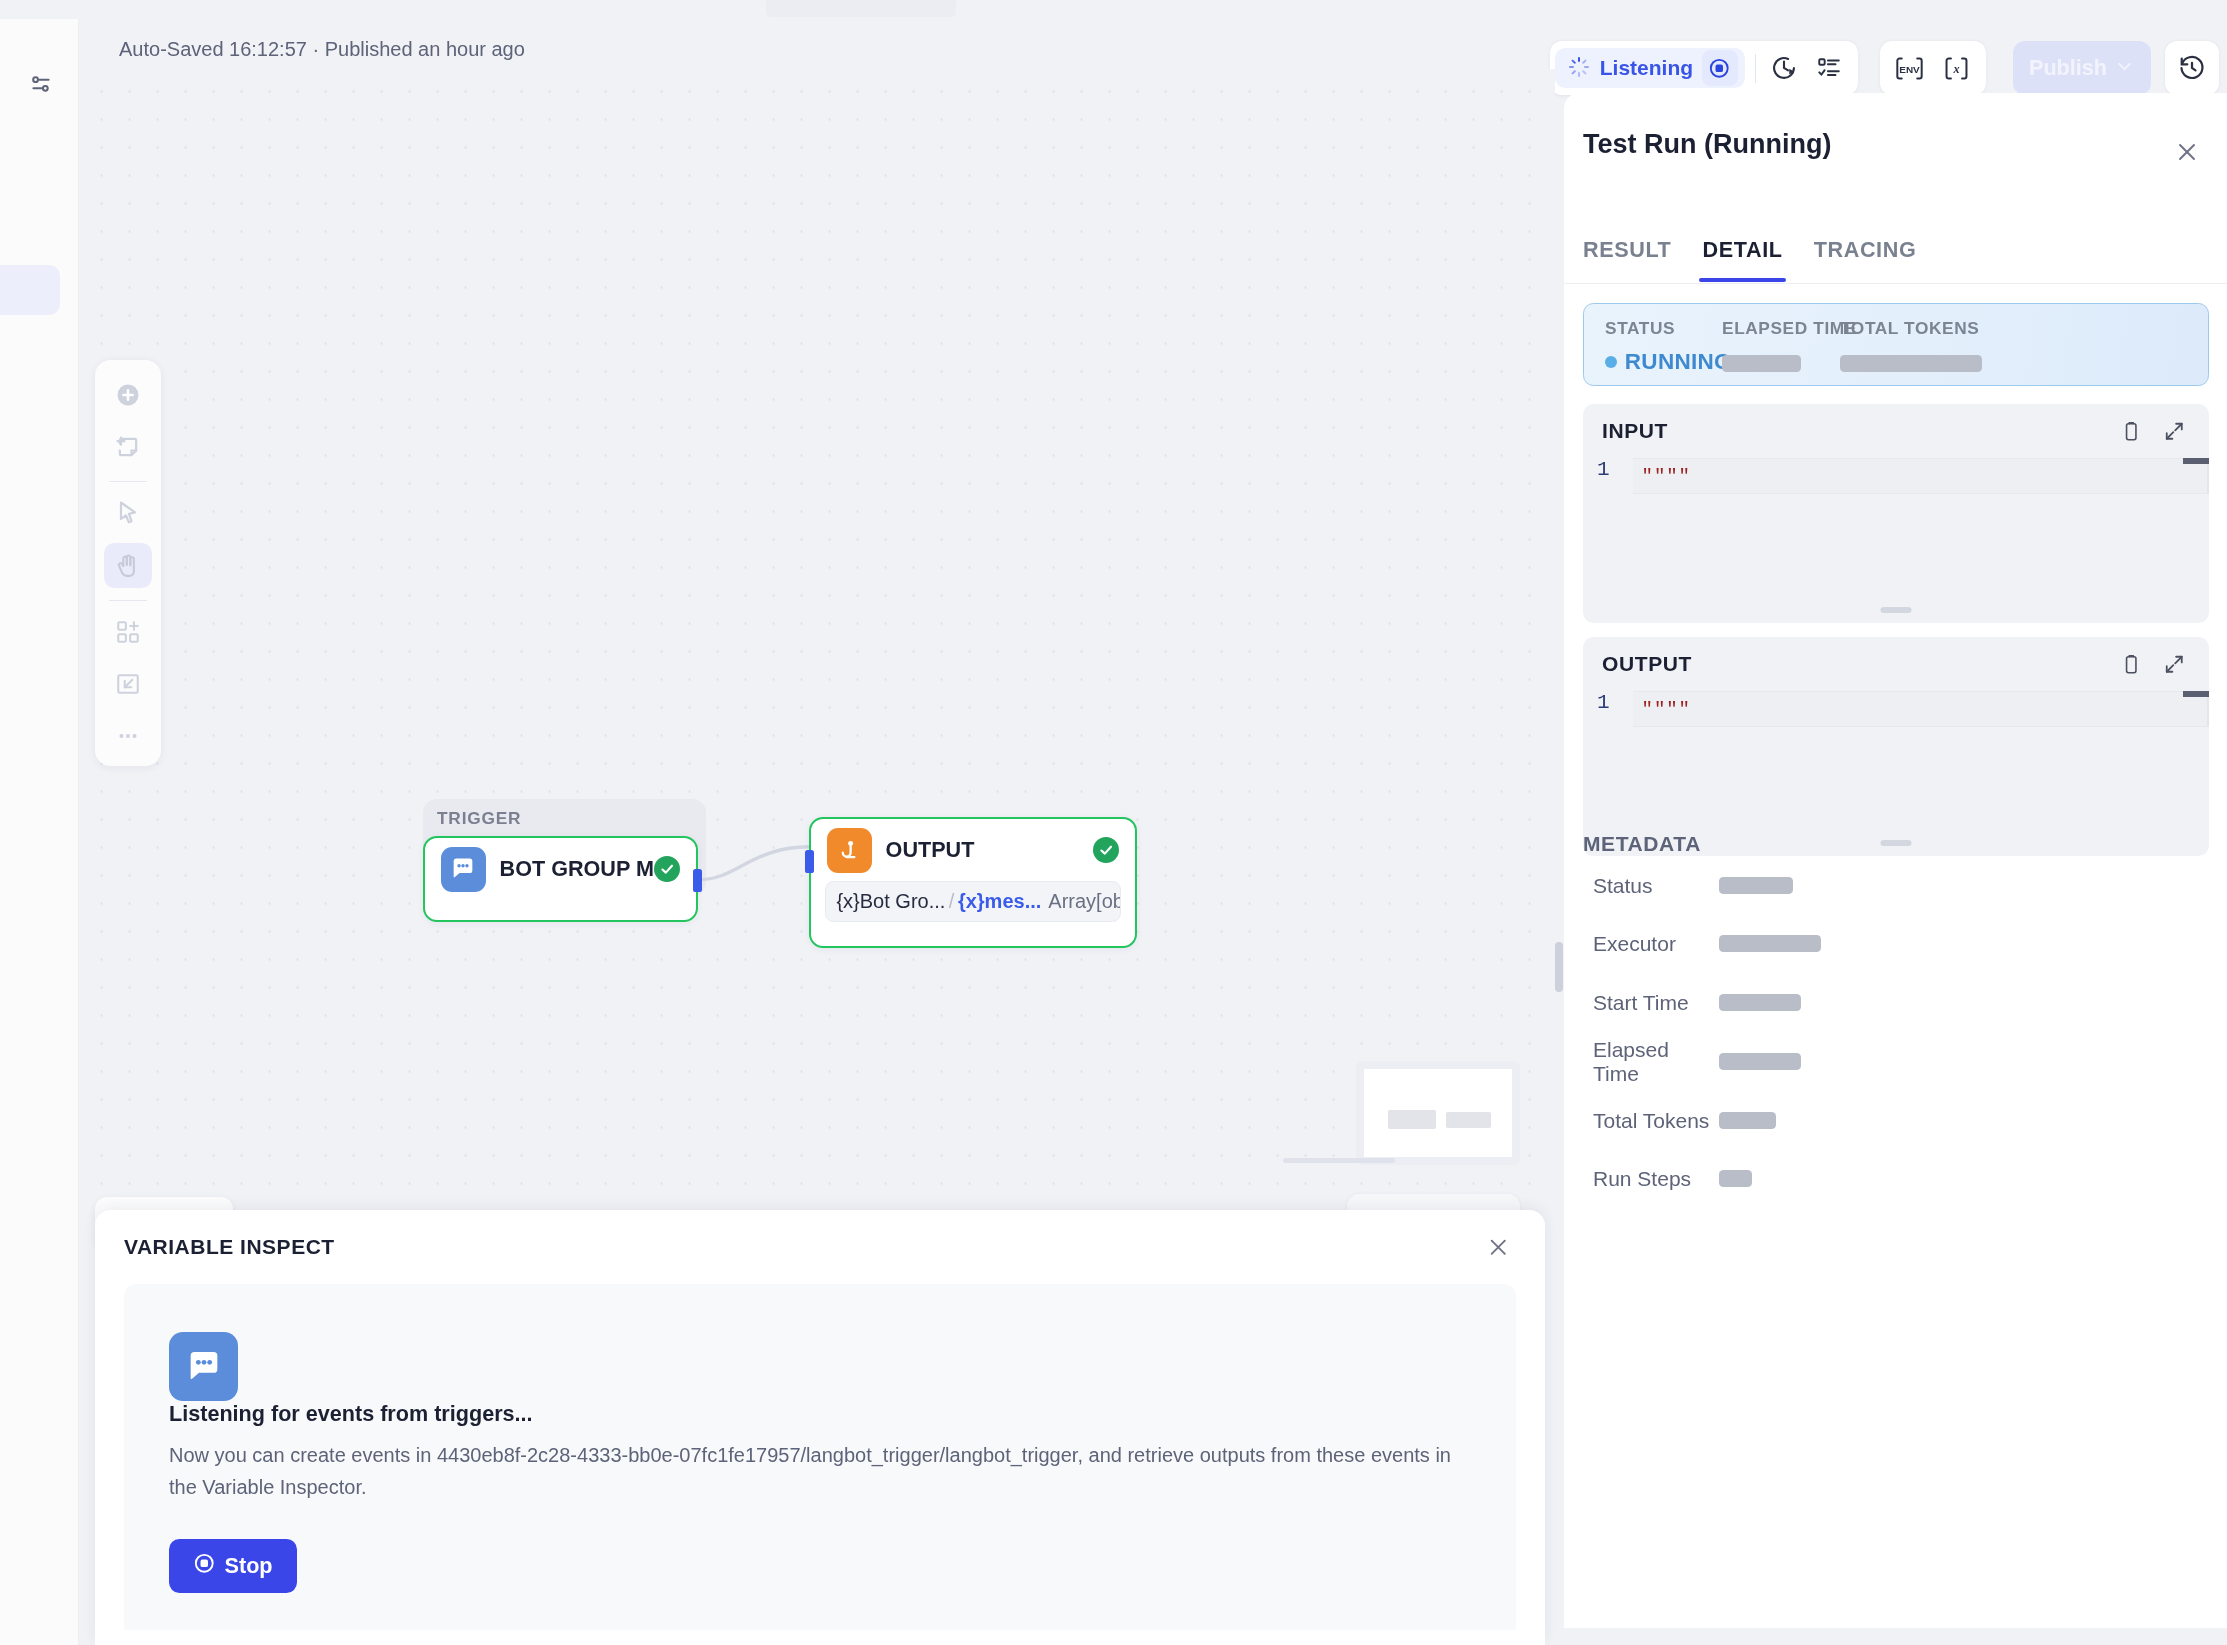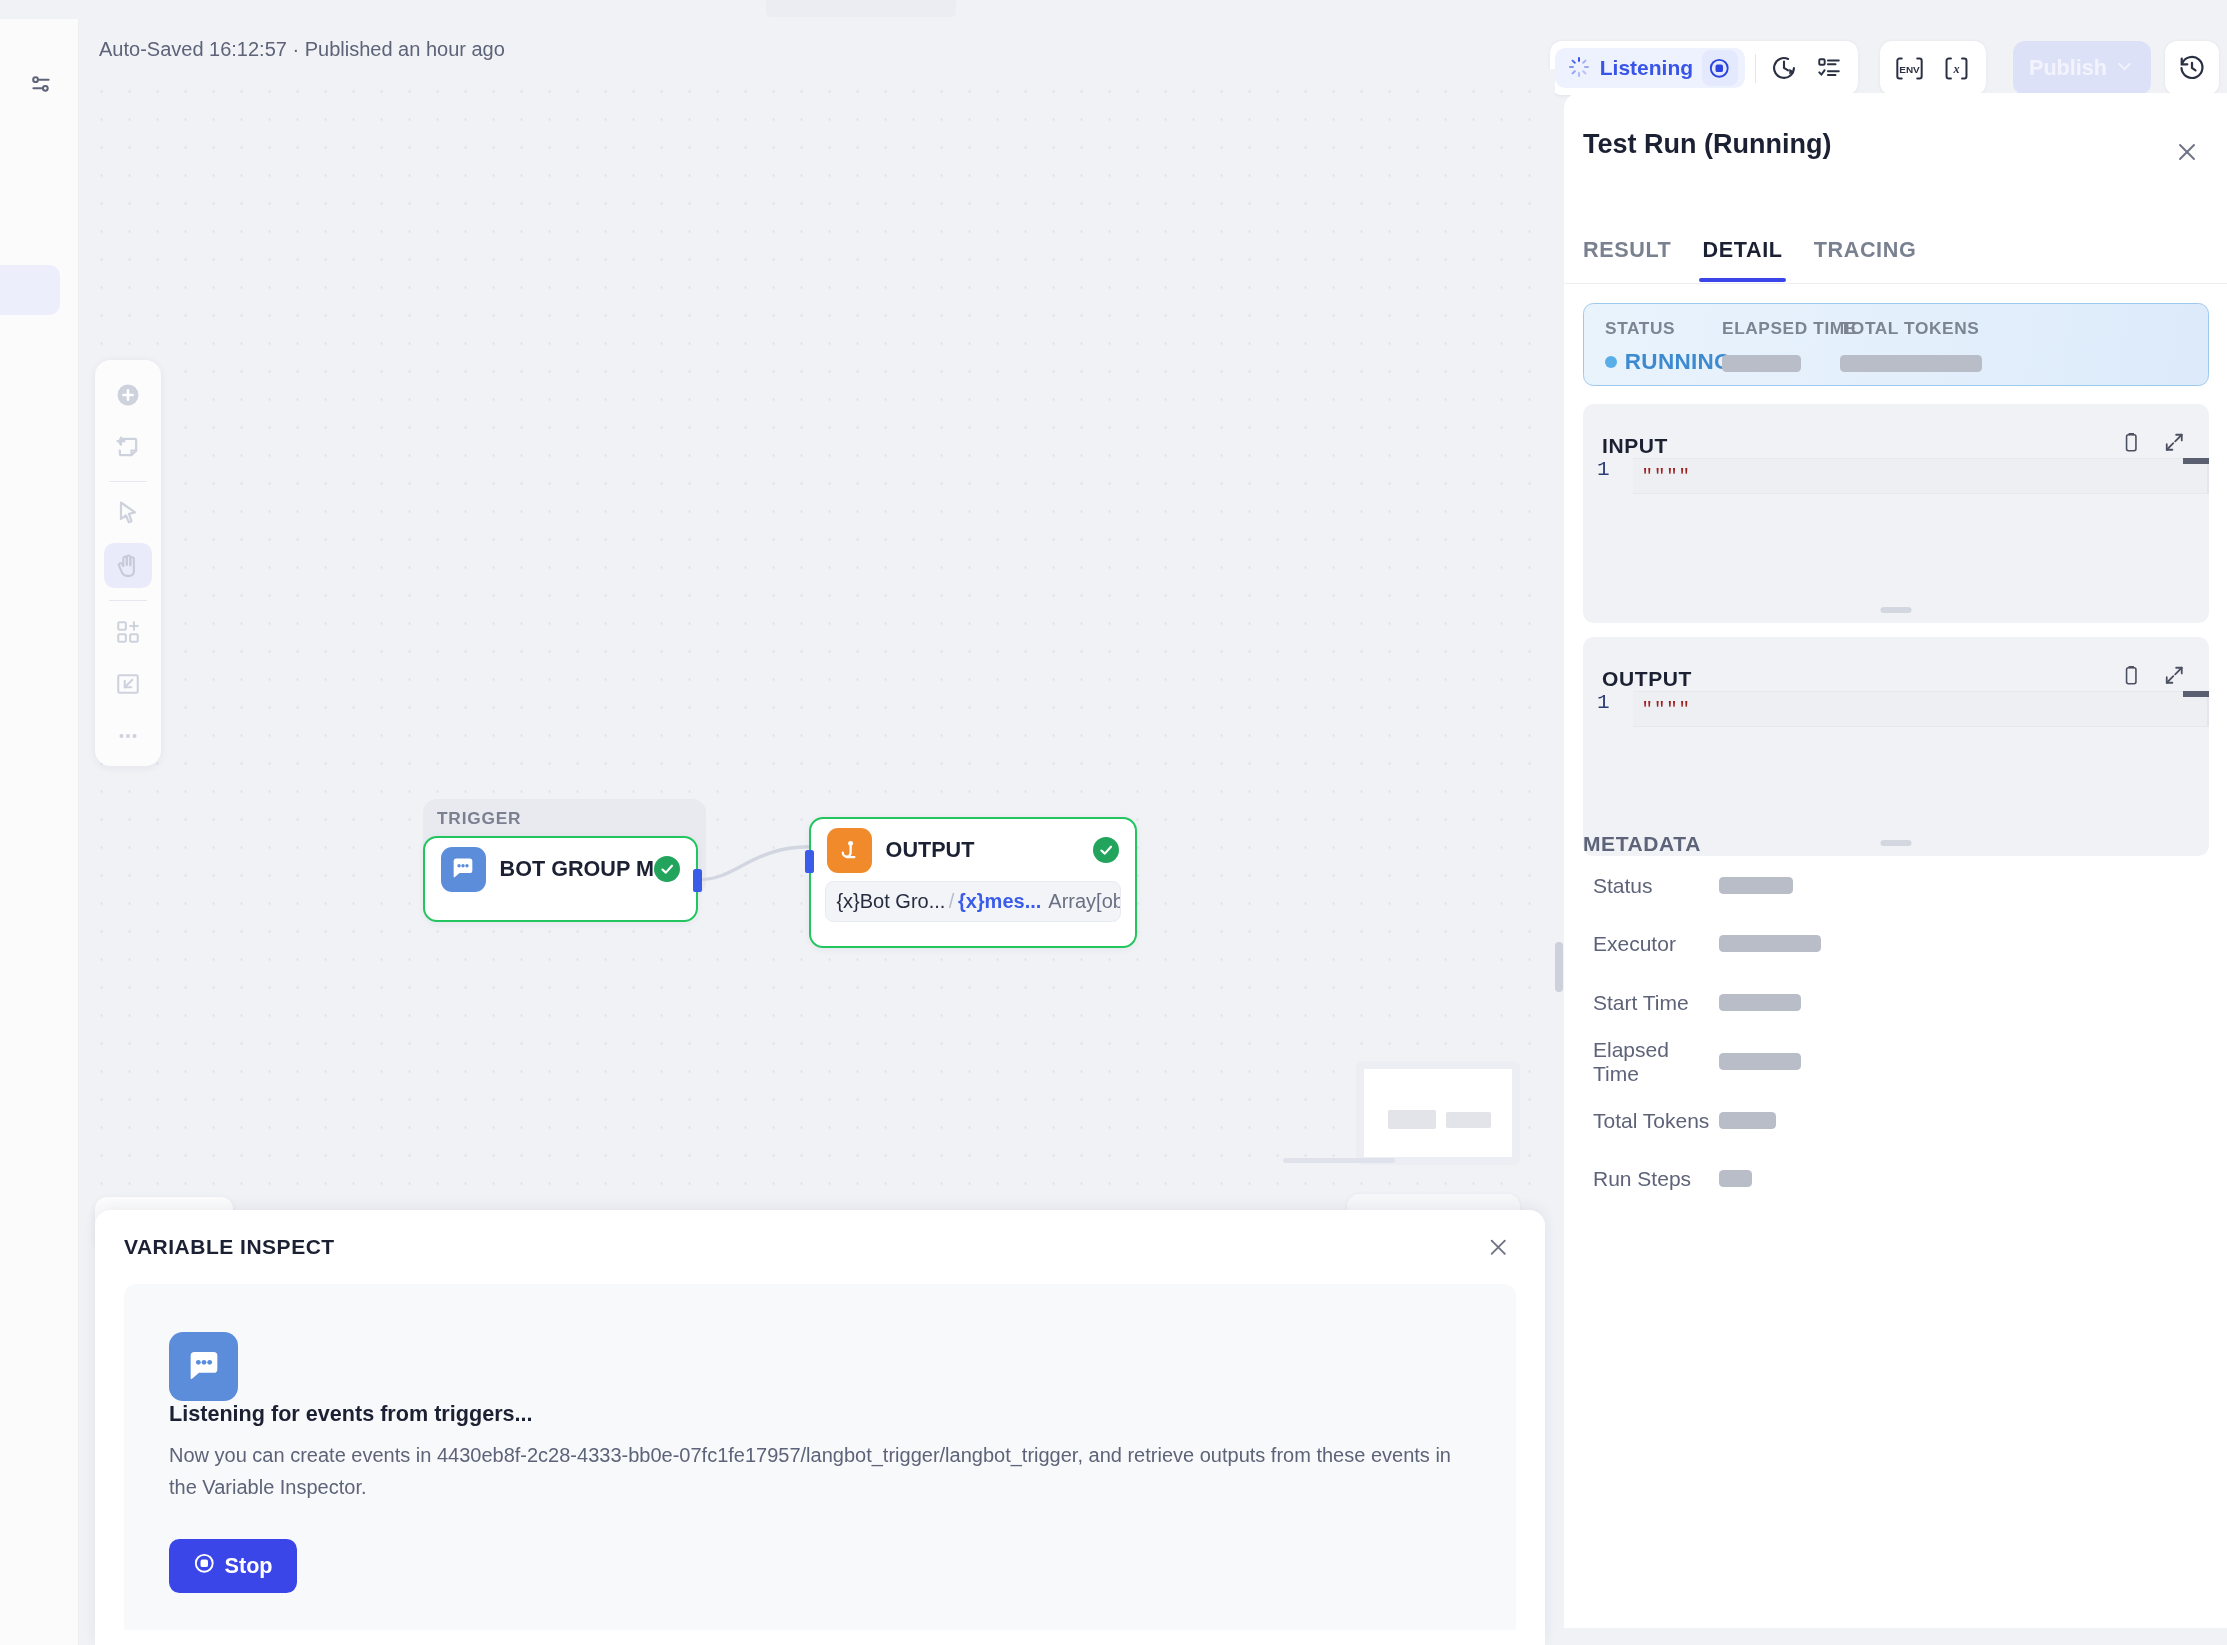--- a/index.html
+++ b/index.html
@@ -23,21 +23,21 @@
   .rail-active-pill {
     position: absolute; left: -26px; top: 246px; width: 86px; height: 50px;
     background: #eceefb; border-radius: 10.4px;
   }
 
   
   .topbar {
     position: absolute; left: 79px; top: 19px; right: 0; height: 50px;
   }
   .autosave {
-    position: absolute; left: 20px; top: 19px;
+    position: absolute; left: 40px; top: 19px;
     font-size: 20px; color: #5d6378; white-space: nowrap; text-align: right;
   }
   .top-ghost {
     position: absolute; left: 687px; top: -19px; width: 190px; height: 17.3px;
     background: #e8eaef; border-radius: 0 0 5.2px 5.2px; opacity: .65;
   }
 
   
   .tgroup {
     position: absolute; top: 41px; height: 54px;
@@ -226,21 +226,21 @@
   .sc-lbl { font-size: 17.3px; letter-spacing: 0.6px; color: #7c8392; font-weight: 600; }
   .sc-run { margin-top: 10.4px; display: flex; align-items: center; gap: 7.8px; }
   .sc-dot { width: 12px; height: 12px; border-radius: 50%; background: #5aaee8; }
   .sc-val { font-size: 22.5px; color: #3e8ad0; font-weight: 600; letter-spacing: 0.3px; }
   .skel { background: #b9bdc8; border-radius: 4.3px; height: 17.3px; margin-top: 15.6px; }
 
   .iopanel {
     position: absolute; left: 19px; width: 626px;
     background: #f1f2f5; border-radius: 10.4px;
   }
-  .iop-head { height: 54px; display: flex; align-items: flex-end; padding: 0 19px; }
+  .iop-head { height: 54px; display: flex; align-items: center; padding: 0 19px; }
   .iop-title { font-size: 21px; font-weight: 700; color: #1b2033; letter-spacing: 0.6px; }
   .iop-acts { margin-left: auto; display: flex; gap: 12px; }
   .iop-ic { width: 31px; height: 31px; display: flex; align-items: center; justify-content: center; cursor: pointer; }
   .codearea { position: relative; padding: 0 0 0 0; }
   .cline { display: flex; align-items: flex-start; }
   .cno {
     width: 50px; text-align: left; padding-left: 14px; font-size: 21px;
     color: #2c3e75; font-family: "Liberation Mono", monospace;
   }
   .ccode {

